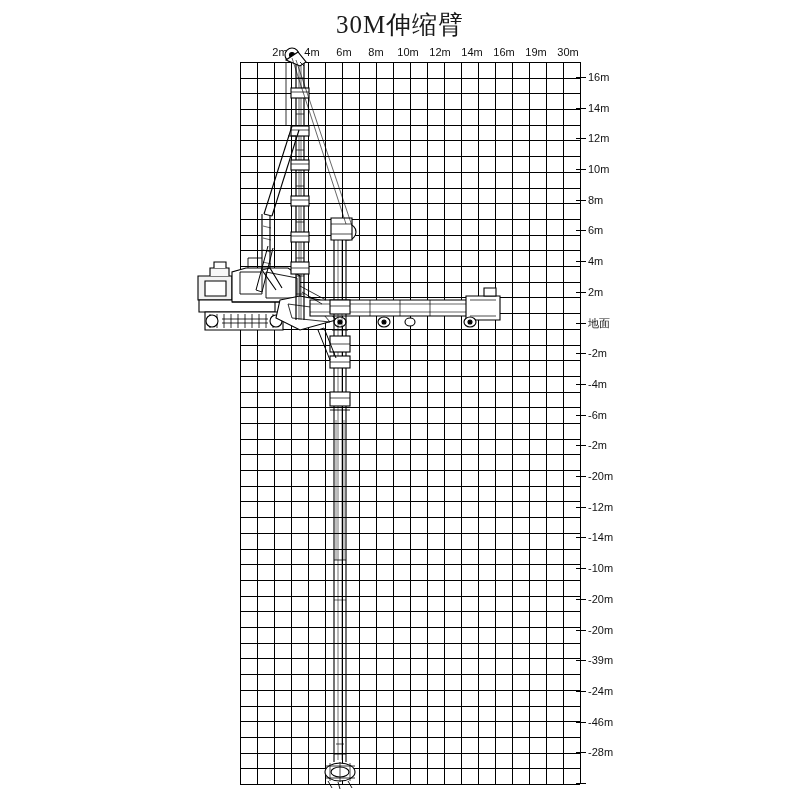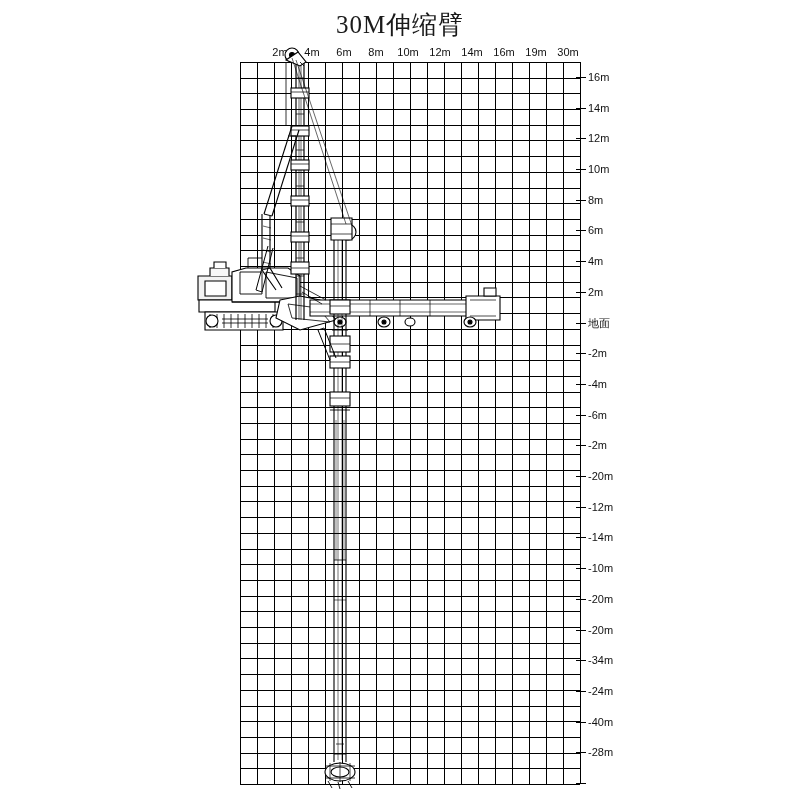--- a/index.html
+++ b/index.html
@@ -195,25 +195,25 @@
       <div class="ylabel" style="left: 588px; top: 506.739px;">-12m</div>
       <div class="tickmark" style="left: 576px; top: 506.739px;"></div>
       <div class="ylabel" style="left: 588px; top: 537.435px;">-14m</div>
       <div class="tickmark" style="left: 576px; top: 537.435px;"></div>
       <div class="ylabel" style="left: 588px; top: 568.13px;">-10m</div>
       <div class="tickmark" style="left: 576px; top: 568.13px;"></div>
       <div class="ylabel" style="left: 588px; top: 598.826px;">-20m</div>
       <div class="tickmark" style="left: 576px; top: 598.826px;"></div>
       <div class="ylabel" style="left: 588px; top: 629.522px;">-20m</div>
       <div class="tickmark" style="left: 576px; top: 629.522px;"></div>
-      <div class="ylabel" style="left: 588px; top: 660.217px;">-34m</div>
+      <div class="ylabel" style="left: 588px; top: 660.217px;">-39m</div>
       <div class="tickmark" style="left: 576px; top: 660.217px;"></div>
       <div class="ylabel" style="left: 588px; top: 690.913px;">-24m</div>
       <div class="tickmark" style="left: 576px; top: 690.913px;"></div>
-      <div class="ylabel" style="left: 588px; top: 721.609px;">-40m</div>
+      <div class="ylabel" style="left: 588px; top: 721.609px;">-46m</div>
       <div class="tickmark" style="left: 576px; top: 721.609px;"></div>
       <div class="ylabel" style="left: 588px; top: 752.304px;">-28m</div>
       <div class="tickmark" style="left: 576px; top: 752.304px;"></div>
       <div class="ylabel" style="left: 588px; top: 783px; margin-top: 38px;">-30m</div>
       <div class="tickmark" style="left: 576px; top: 783px;"></div>
     </div>
 
   <svg id="machine" viewBox="0 0 800 800" xmlns="http://www.w3.org/2000/svg">
     <g stroke="#000" fill="none" stroke-width="1.1">
 

